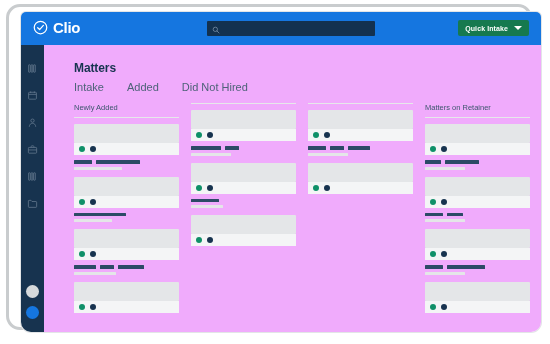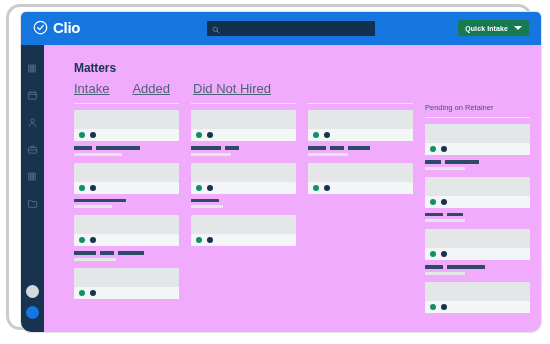--- a/index.html
+++ b/index.html
@@ -155,25 +155,24 @@
     color: #17334f;
     letter-spacing: -0.1px;
   }
   #tabs {
     position: absolute;
     left: 30px; top: 36px;
     display: flex;
     gap: 23px;
   }
   #tabs .tab {
-    font-size: 13px;
+    font-size: 11px;
     color: #4d6278;
     cursor: pointer;
     white-space: nowrap;
-    text-decoration: underline;
   }
 
   
   #board {
     position: absolute;
     left: 30px; top: 58px;
     width: 462px;
     display: flex;
     gap: 12px;
   }
@@ -333,20 +332,21 @@
     <div id="page-title">Matters</div>
 
     <div id="tabs">
       <div class="tab">Intake</div>
       <div class="tab">Added</div>
       <div class="tab">Did Not Hired</div>
     </div>
 
     <div id="board">
         <div class="column">
+          <div class="column-title">Newly Added</div>
           <div class="column-rule"></div>
           <div class="card">
             <div class="thumb"></div>
             <div class="meta">
               <span class="dot green"></span>
               <span class="dot navy"></span>
             </div>
             <div class="lines">
               <div class="bars">
                 <span class="bar" style="width: 18px;"></span>
@@ -447,21 +447,21 @@
           </div>
           <div class="card">
             <div class="thumb"></div>
             <div class="meta">
               <span class="dot green"></span>
               <span class="dot navy"></span>
             </div>
           </div>
         </div>
         <div class="column">
-          <div class="column-title">Pending on Retainer</div>
+          <div class="column-title">Matters on Retainer</div>
           <div class="column-rule"></div>
           <div class="card">
             <div class="thumb"></div>
             <div class="meta">
               <span class="dot green"></span>
               <span class="dot navy"></span>
             </div>
             <div class="lines">
               <div class="bars">
                 <span class="bar" style="width: 16px;"></span>

